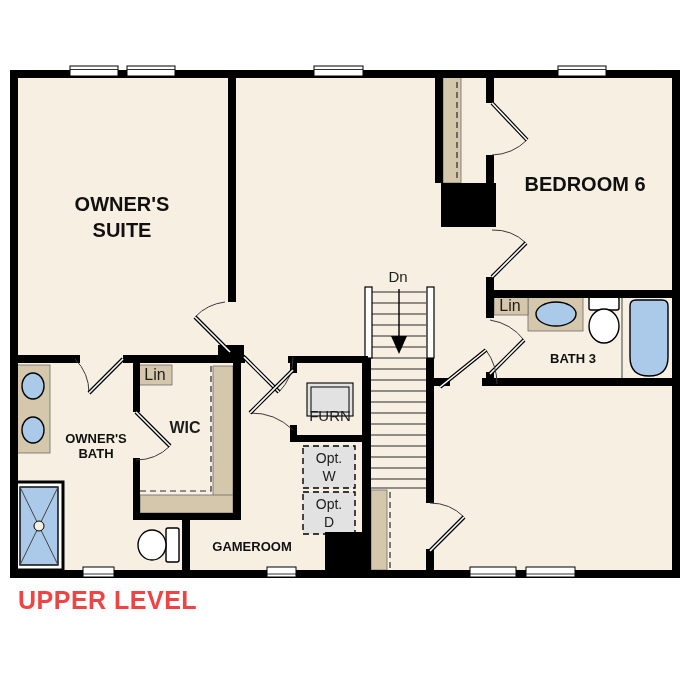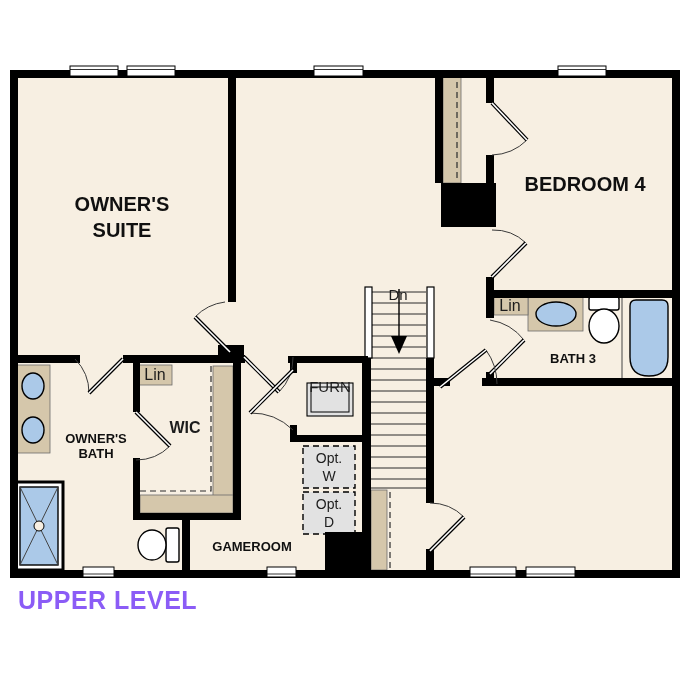--- a/index.html
+++ b/index.html
@@ -23,21 +23,21 @@
   .leafB{stroke:#fff;stroke-width:1.6;stroke-linecap:butt;}
   .dash{stroke:#2b2b2b;stroke-width:1.2;fill:none;stroke-dasharray:6 4;}
   .dashbox{fill:var(--appliance-gray,#e2e2e2);stroke:#000;stroke-width:1.4;stroke-dasharray:6 4;}
   .thin{stroke:#444;stroke-width:1;fill:none;}
   .furnbox{fill:var(--appliance-gray,#e2e2e2);stroke:#000;stroke-width:1.1;}
   .lbl{position:absolute;transform:translate(-50%,-50%);text-align:center;white-space:nowrap;color:#101010;}
   .big{font-size:20px;font-weight:bold;line-height:1.3;}
   .mid{font-size:13px;font-weight:bold;line-height:1.18;}
   .sm{font-size:15px;font-weight:normal;color:#1c1c1c;}
   .xs{font-size:16px;font-weight:normal;color:#1c1c1c;line-height:1.25;}
-  .title{position:absolute;left:18px;top:586px;font-size:25px;font-weight:bold;color:#8b5cf6;letter-spacing:.5px;}
+  .title{position:absolute;left:18px;top:586px;font-size:25px;font-weight:bold;color:#ef4444;letter-spacing:.5px;}
 </style>
 </head>
 <body>
 
 <div id="stage">
 
 <svg id="plan-svg" width="687" height="687" viewBox="0 0 687 687">
 
   <rect class="floor" x="10" y="70" width="670" height="508"></rect>
 
@@ -227,37 +227,37 @@
         <line class="winline" x1="470" y1="574" x2="516" y2="574"></line>
     <rect class="win" x="526" y="567" width="49" height="10"></rect>
         <line class="winline" x1="526" y1="574" x2="575" y2="574"></line>
   </g>
 </svg>
 
 <div class="lbl big" style="left:122px;top:217px;">
   <div>OWNER'S</div>
   <div>SUITE</div>
 </div>
-<div class="lbl big" style="left:585px;top:184px;">BEDROOM 4</div>
+<div class="lbl big" style="left:585px;top:184px;">BEDROOM 6</div>
 <div class="lbl mid" style="left:573px;top:359px;">BATH 3</div>
 <div class="lbl mid" style="left:96px;top:446px;">
   <div>OWNER'S</div>
   <div>BATH</div>
 </div>
 <div class="lbl sm" style="left:185px;top:428px;font-size:16px;font-weight:bold;">WIC</div>
 <div class="lbl mid" style="left:252px;top:547px;">GAMEROOM</div>
 
-<div class="lbl sm" style="left:330px;top:386px;text-align:right;">FURN</div>
+<div class="lbl sm" style="left:330px;top:415px;text-align:right;">FURN</div>
 <div class="lbl xs" style="left:155px;top:375px;">Lin</div>
 <div class="lbl xs" style="left:510px;top:306px;">Lin</div>
 <div class="lbl xs" style="left:329px;top:467px;font-size:14px;">
   <div>Opt.</div>
   <div>W</div>
 </div>
 <div class="lbl xs" style="left:329px;top:513px;font-size:14px;">
   <div>Opt.</div>
   <div>D</div>
 </div>
-<div class="lbl sm" style="left:398px;top:276px;margin-top:18px;">Dn</div>
+<div class="lbl sm" style="left:398px;top:276px;">Dn</div>
 
 <div class="title">UPPER LEVEL</div>
 
 </div>
 
 </body></html>

